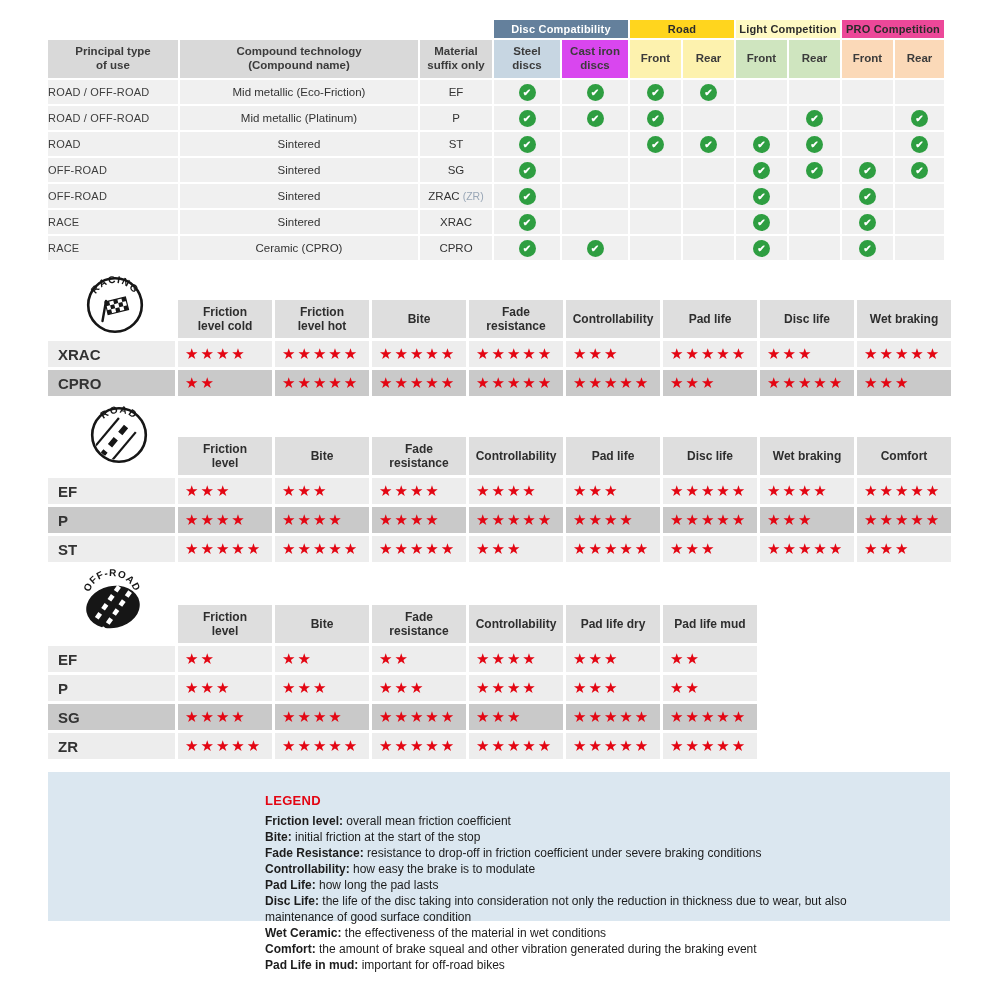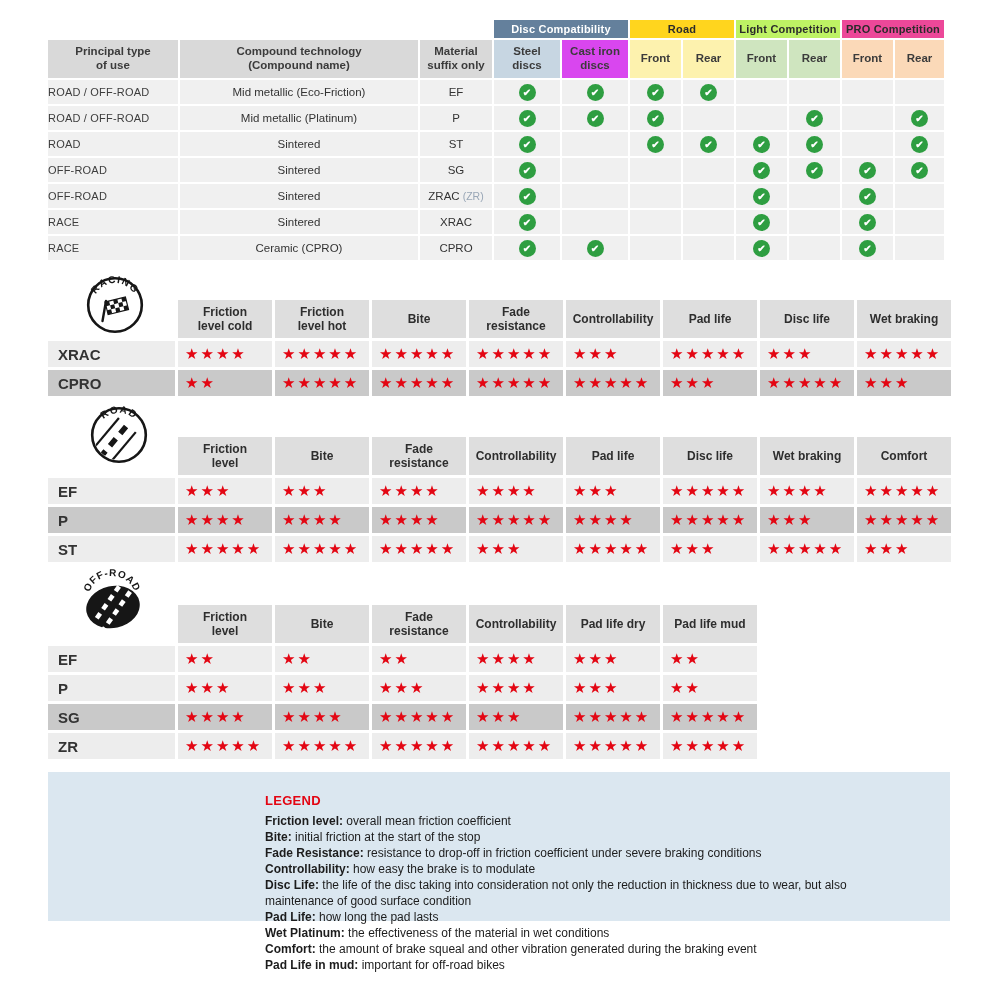--- a/index.html
+++ b/index.html
@@ -47,21 +47,21 @@
   .legend-entry{font-size:12px;line-height:16px;color:#1c1c1c;max-width:610px;}
   .legend-entry b{font-weight:bold;}
 </style>
 </head>
 <body>
 
 <div class="compat" id="compat">
     <div class="gspacer"></div>
     <div class="ghead" style="background: rgb(100, 128, 156); color: rgb(255, 255, 255);">Disc Compatibility</div>
     <div class="ghead" style="background: rgb(255, 213, 30); color: rgb(43, 43, 43);">Road</div>
-    <div class="ghead" style="background: #bef264; color: rgb(43, 43, 43);">Light Competition</div>
+    <div class="ghead" style="background: #fef9c3; color: rgb(43, 43, 43);">Light Competition</div>
     <div class="ghead" style="background: #ec4899; color: rgb(43, 43, 43);">PRO Competition</div>
     <div class="chead">Principal type
 of use</div>
     <div class="chead">Compound technology
 (Compound name)</div>
     <div class="chead">Material
 suffix only</div>
     <div class="chead" style="background: rgb(199, 214, 226);">Steel
 discs</div>
     <div class="chead" style="background: #d946ef;">Cast iron
@@ -383,20 +383,20 @@
   </div>
 
 <div class="legend">
   <div class="legend-inner">
     <div class="legend-title">LEGEND</div>
     <div id="legend-entries">
         <div class="legend-entry"><b>Friction level:</b> overall mean friction coefficient</div>
         <div class="legend-entry"><b>Bite:</b> initial friction at the start of the stop</div>
         <div class="legend-entry"><b>Fade Resistance:</b> resistance to drop-off in friction coefficient under severe braking conditions</div>
         <div class="legend-entry"><b>Controllability:</b> how easy the brake is to modulate</div>
+        <div class="legend-entry"><b>Pad Life:</b> how long the pad lasts</div>
         <div class="legend-entry"><b>Disc Life:</b> the life of the disc taking into consideration not only the reduction in thickness due to wear, but also maintenance of good surface condition</div>
-        <div class="legend-entry"><b>Pad Life:</b> how long the pad lasts</div>
-        <div class="legend-entry"><b>Wet Platinum:</b> the effectiveness of the material in wet conditions</div>
+        <div class="legend-entry"><b>Wet Ceramic:</b> the effectiveness of the material in wet conditions</div>
         <div class="legend-entry"><b>Comfort:</b> the amount of brake squeal and other vibration generated during the braking event</div>
         <div class="legend-entry"><b>Pad Life in mud:</b> important for off-road bikes</div>
       </div>
   </div>
 </div>
 
 </body></html>

